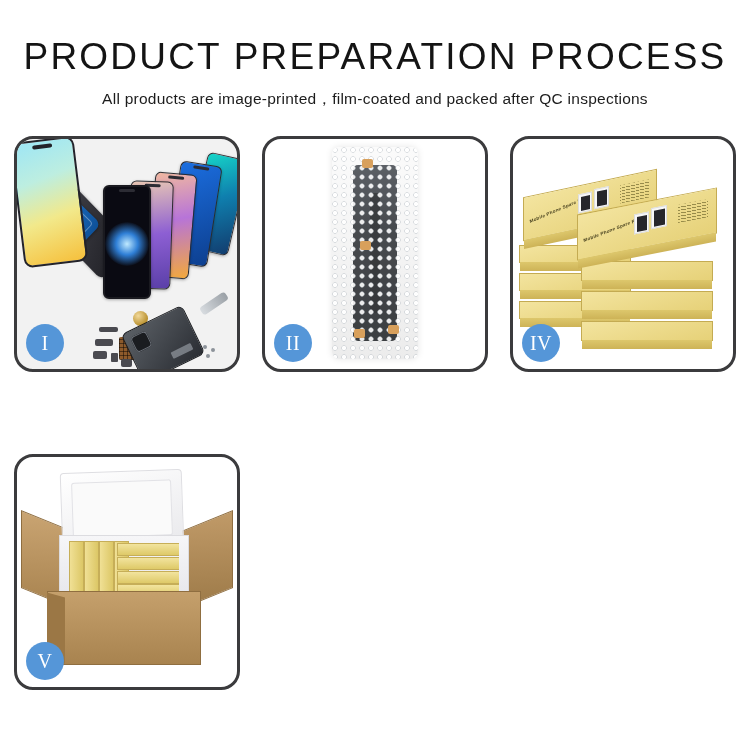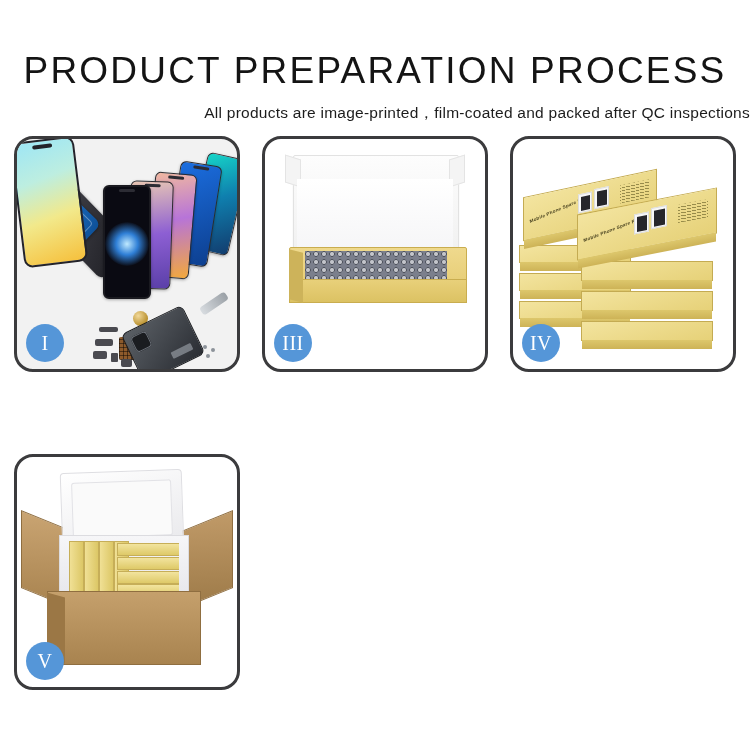--- a/index.html
+++ b/index.html
@@ -4,28 +4,28 @@
 <style>
   html,body{margin:0;padding:0;}
   body{
     width:750px;height:750px;background:#ffffff;
     font-family:"Liberation Sans", sans-serif;
     overflow:hidden;position:relative;
   }
   .page{width:750px;height:750px;position:relative;}
 
   
-  .header{padding-top:52px;text-align:center;}
+  .header{padding-top:38px;text-align:center;}
   .title{
     font-size:37px;letter-spacing:2.2px;color:#141414;
     font-weight:400;line-height:1.0;white-space:nowrap;
   }
   .subtitle{
     margin-top:14px;font-size:15.5px;color:#1c1c1c;
-    letter-spacing:.25px;white-space:nowrap;text-align:right;
+    letter-spacing:.25px;white-space:nowrap;
   }
 
   
   .grid{
     position:absolute;left:14px;top:136px;
     width:722px;
     display:grid;
     grid-template-columns:226px 226px 226px;
     grid-template-rows:236px 236px;
     column-gap:22px;row-gap:82px;
@@ -252,34 +252,36 @@
         <div class="tool"></div>
         <div class="screws">
           <i style="left:0;top:0;"></i>
             <i style="left:8px;top:3px;"></i>
             <i style="left:3px;top:9px;"></i>
         </div>
       </div>
       <div class="badge">I</div>
     </div>
 
-
     <div class="panel">
       <div class="scene">
-        <div class="b3lid"></div>
-        <div class="b3lidL"></div>
-        <div class="b3lidR"></div>
-        <div class="b3foam"></div>
-        <div class="b3base"></div>
-        <div class="b3fill"></div>
-        <div class="b3front"></div>
-        <div class="b3side"></div>
+        <div class="bag">
+          <div class="inner">
+            <span class="strip"></span>
+          </div>
+          <div class="bub"></div>
+          <div class="tab" style="left:30px;top:12px;"></div>
+          <div class="tab" style="left:28px;top:94px;"></div>
+          <div class="tab" style="left:22px;top:182px;"></div>
+          <div class="tab" style="left:56px;top:178px;"></div>
+        </div>
       </div>
-      <div class="badge">III</div>
+      <div class="badge">II</div>
     </div>
+
 
     <div class="panel">
       <div class="scene">
         <div class="stack">
 
           <div class="bx" style="left:0px;top:88px;width:110px;height:16px;">
               <span class="top"></span>
               <span class="edge"></span>
             </div>
           <div class="bx" style="left:0px;top:116px;width:110px;height:16px;">

